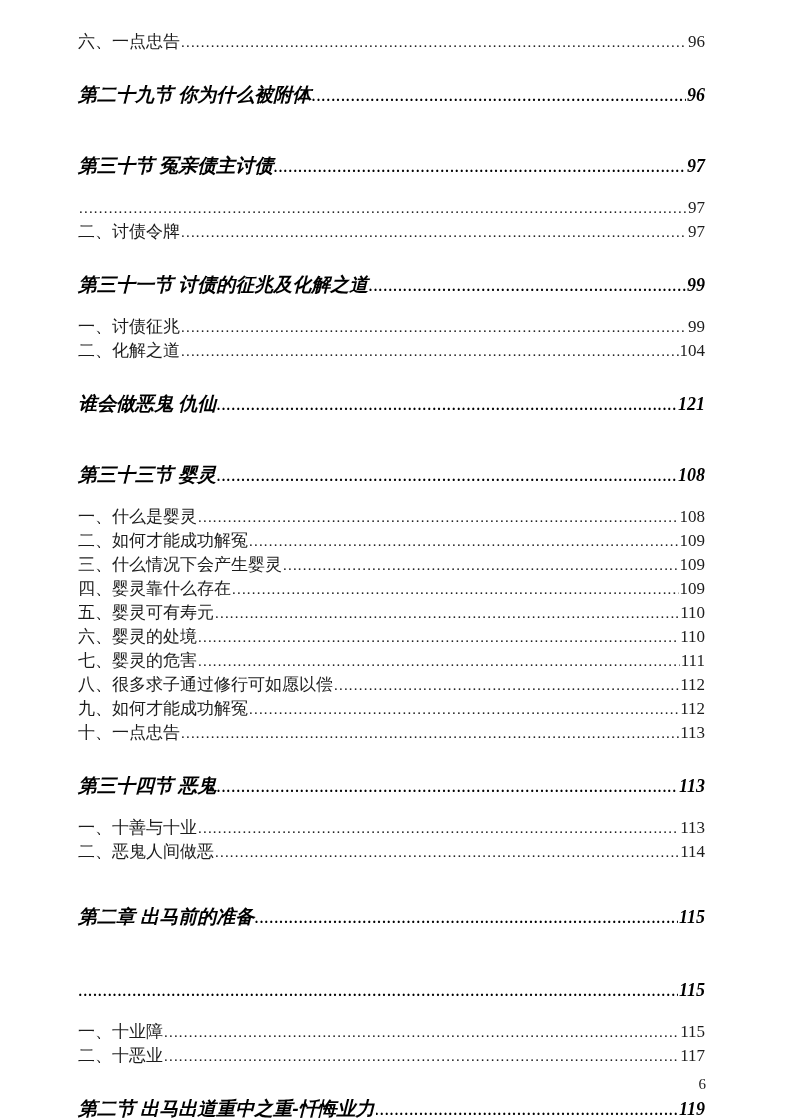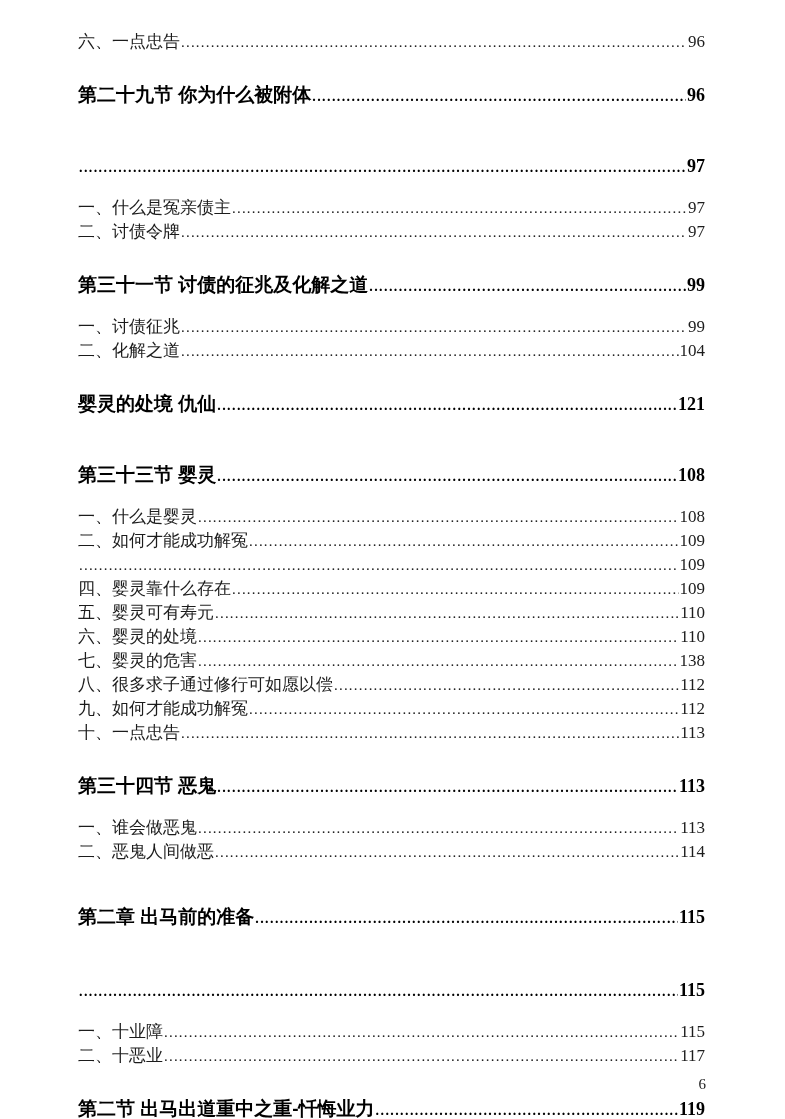--- a/index.html
+++ b/index.html
@@ -33,20 +33,21 @@
     font-size: 17px;
     line-height: 23px;
   }
   .toc-entry.section,
   .toc-entry.chapter {
     font-family: "Liberation Sans", sans-serif;
     font-weight: bold;
     font-size: 19px;
     line-height: 25px;
     color: #000000;
+    font-style: italic;
   }
   .toc-entry.section { margin: 28px 0 16px 0; }
   .toc-entry.chapter { margin: 40px 0 18px 0; }
 
   .toc-title { flex: 0 0 auto; }
 
   .toc-dots {
     flex: 1 1 auto;
     overflow: hidden;
     min-width: 10px;
@@ -95,25 +96,25 @@
       <span class="toc-title">六、一点忠告</span>
       <span class="toc-dots"></span>
       <span class="toc-page">96</span>
     </div>
       <div class="toc-entry section">
       <span class="toc-title">第二十九节 你为什么被附体</span>
       <span class="toc-dots"></span>
       <span class="toc-page">96</span>
     </div>
       <div class="toc-entry section">
+      <span class="toc-title">第三十节 冤亲债主讨债</span>
       <span class="toc-dots"></span>
       <span class="toc-page">97</span>
     </div>
       <div class="toc-entry sub">
-      <span class="toc-title">一、什么是冤亲债主</span>
       <span class="toc-dots"></span>
       <span class="toc-page">97</span>
     </div>
       <div class="toc-entry sub">
       <span class="toc-title">二、讨债令牌</span>
       <span class="toc-dots"></span>
       <span class="toc-page">97</span>
     </div>
       <div class="toc-entry section">
       <span class="toc-title">第三十一节 讨债的征兆及化解之道</span>
@@ -124,40 +125,41 @@
       <span class="toc-title">一、讨债征兆</span>
       <span class="toc-dots"></span>
       <span class="toc-page">99</span>
     </div>
       <div class="toc-entry sub">
       <span class="toc-title">二、化解之道</span>
       <span class="toc-dots"></span>
       <span class="toc-page">104</span>
     </div>
       <div class="toc-entry section">
-      <span class="toc-title">婴灵的处境 仇仙</span>
+      <span class="toc-title">谁会做恶鬼 仇仙</span>
       <span class="toc-dots"></span>
       <span class="toc-page">121</span>
     </div>
       <div class="toc-entry section">
       <span class="toc-title">第三十三节 婴灵</span>
       <span class="toc-dots"></span>
       <span class="toc-page">108</span>
     </div>
       <div class="toc-entry sub">
       <span class="toc-title">一、什么是婴灵</span>
       <span class="toc-dots"></span>
       <span class="toc-page">108</span>
     </div>
       <div class="toc-entry sub">
       <span class="toc-title">二、如何才能成功解冤</span>
       <span class="toc-dots"></span>
       <span class="toc-page">109</span>
     </div>
       <div class="toc-entry sub">
+      <span class="toc-title">三、什么情况下会产生婴灵</span>
       <span class="toc-dots"></span>
       <span class="toc-page">109</span>
     </div>
       <div class="toc-entry sub">
       <span class="toc-title">四、婴灵靠什么存在</span>
       <span class="toc-dots"></span>
       <span class="toc-page">109</span>
     </div>
       <div class="toc-entry sub">
       <span class="toc-title">五、婴灵可有寿元</span>
@@ -165,21 +167,21 @@
       <span class="toc-page">110</span>
     </div>
       <div class="toc-entry sub">
       <span class="toc-title">六、婴灵的处境</span>
       <span class="toc-dots"></span>
       <span class="toc-page">110</span>
     </div>
       <div class="toc-entry sub">
       <span class="toc-title">七、婴灵的危害</span>
       <span class="toc-dots"></span>
-      <span class="toc-page">138</span>
+      <span class="toc-page">111</span>
     </div>
       <div class="toc-entry sub">
       <span class="toc-title">八、很多求子通过修行可如愿以偿</span>
       <span class="toc-dots"></span>
       <span class="toc-page">112</span>
     </div>
       <div class="toc-entry sub">
       <span class="toc-title">九、如何才能成功解冤</span>
       <span class="toc-dots"></span>
       <span class="toc-page">112</span>
@@ -188,21 +190,21 @@
       <span class="toc-title">十、一点忠告</span>
       <span class="toc-dots"></span>
       <span class="toc-page">113</span>
     </div>
       <div class="toc-entry section">
       <span class="toc-title">第三十四节 恶鬼</span>
       <span class="toc-dots"></span>
       <span class="toc-page">113</span>
     </div>
       <div class="toc-entry sub">
-      <span class="toc-title">一、谁会做恶鬼</span>
+      <span class="toc-title">一、十善与十业</span>
       <span class="toc-dots"></span>
       <span class="toc-page">113</span>
     </div>
       <div class="toc-entry sub">
       <span class="toc-title">二、恶鬼人间做恶</span>
       <span class="toc-dots"></span>
       <span class="toc-page">114</span>
     </div>
       <div class="toc-entry chapter">
       <span class="toc-title">第二章 出马前的准备</span>

